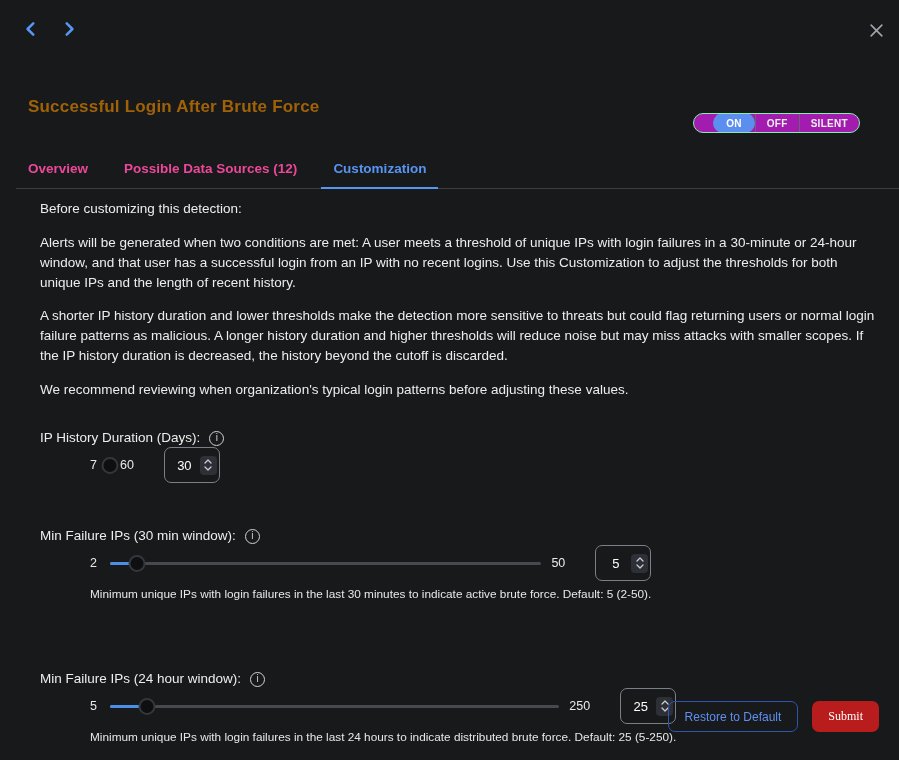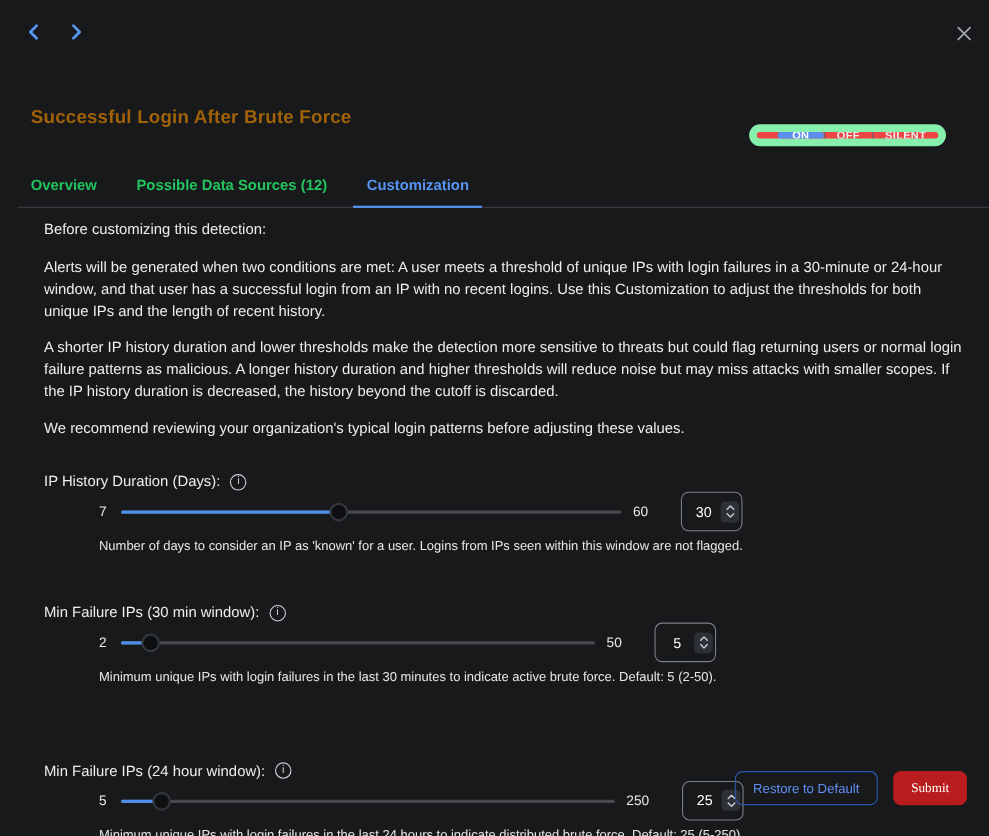--- a/index.html
+++ b/index.html
@@ -13,28 +13,28 @@
   }
 
   
   .topnav { position:absolute; top:20px; left:22px; display:flex; gap:20px; align-items:center; }
   .nav-btn { width:18px; height:18px; display:flex; align-items:center; justify-content:center; cursor:pointer; }
   .close-btn { position:absolute; top:20px; right:13px; width:20px; height:20px; display:flex; align-items:center; justify-content:center; cursor:pointer; }
 
   
   .title { position:absolute; top:97px; left:28px; font-size:17px; font-weight:700; letter-spacing:.2px; color:#a16207; }
 
-  .seg { position:absolute; top:113px; right:39px; display:flex; height:20px; border:7px solid #86efac; border-radius:10px; overflow:hidden; background:#ef4444;padding-left:20px; }
+  .seg { position:absolute; top:113px; right:39px; display:flex; height:20px; border:1px solid #86efac; border-radius:10px; overflow:hidden; background:#a21caf;padding-left:20px; }
   .seg-btn { display:flex; align-items:center; justify-content:center; padding:0 11px; font-size:10px; font-weight:700; color:#eef0f2; letter-spacing:.3px; cursor:pointer; }
   .seg-btn + .seg-btn { border-left:1px solid #63676e; }
   .seg-btn.active { background:#5c8ef0; color:#ffffff; border-radius:10px; margin:-1px 0 -1px -1px; padding:0 13px; }
 
   
   .tabs { position:absolute; top:161px; left:16px; right:0; display:flex; gap:12px; border-bottom:1px solid #3b3e43; }
-  .tab { padding:0 12px 10px 12px; font-size:13.5px; font-weight:700; color:#22c55e; line-height:16px; cursor:pointer; }
+  .tab { padding:0 12px 10px 12px; font-size:13.5px; font-weight:700; color:#ec4899; line-height:16px; cursor:pointer; }
   .tab.active { color:#5795f2; border-bottom:2px solid #5795f2; margin-bottom:-1px; }
 
   
   .intro { position:absolute; top:199px; left:40px; right:19px; font-size:13.5px; line-height:1.47; color:#eceded; }
   .intro p { margin-bottom:14px; }
 
   
   .params { position:absolute; top:429px; left:40px; right:16px; }
   .param-row { display:flex; align-items:flex-start;flex-direction:column; }
   .param-row.r1 { margin-bottom:44px; }
@@ -92,21 +92,21 @@
 <div class="tabs">
   <div class="tab">Overview</div>
   <div class="tab">Possible Data Sources (12)</div>
   <div class="tab active">Customization</div>
 </div>
 
 <div class="intro">
   <p>Before customizing this detection:</p>
   <p>Alerts will be generated when two conditions are met: A user meets a threshold of unique IPs with login failures in a 30-minute or 24-hour window, and that user has a successful login from an IP with no recent logins. Use this Customization to adjust the thresholds for both unique IPs and the length of recent history.</p>
   <p>A shorter IP history duration and lower thresholds make the detection more sensitive to threats but could flag returning users or normal login failure patterns as malicious. A longer history duration and higher thresholds will reduce noise but may miss attacks with smaller scopes. If the IP history duration is decreased, the history beyond the cutoff is discarded.</p>
-  <p>We recommend reviewing your organization's typical login patterns before adjusting these values.</p>
+  <p>We recommend reviewing when organization's typical login patterns before adjusting these values.</p>
 </div>
 
 <div class="params">
 
   <div class="param-row r1">
     <div class="param-label">
       <span>IP History Duration (Days):</span>
       <span class="info-icon">i</span>
     </div>
     <div class="param-right">
@@ -123,21 +123,20 @@
           <div class="stepper">
             <svg width="8" height="5" viewBox="0 0 8 5" fill="none">
                 <polyline points="1,4 4,1 7,4" stroke="#c9ccd1" stroke-width="1.3" stroke-linecap="round" stroke-linejoin="round"></polyline>
               </svg>
             <svg width="8" height="5" viewBox="0 0 8 5" fill="none">
                 <polyline points="1,1 4,4 7,1" stroke="#c9ccd1" stroke-width="1.3" stroke-linecap="round" stroke-linejoin="round"></polyline>
               </svg>
           </div>
         </div>
       </div>
-      <div class="helper">Number of days to consider an IP as 'known' for a user. Logins from IPs seen within this window are not flagged.</div>
     </div>
   </div>
 
   <div class="param-row r2">
     <div class="param-label">
       <span>Min Failure IPs (30 min window):</span>
       <span class="info-icon">i</span>
     </div>
     <div class="param-right">
       <div class="slider-line">

